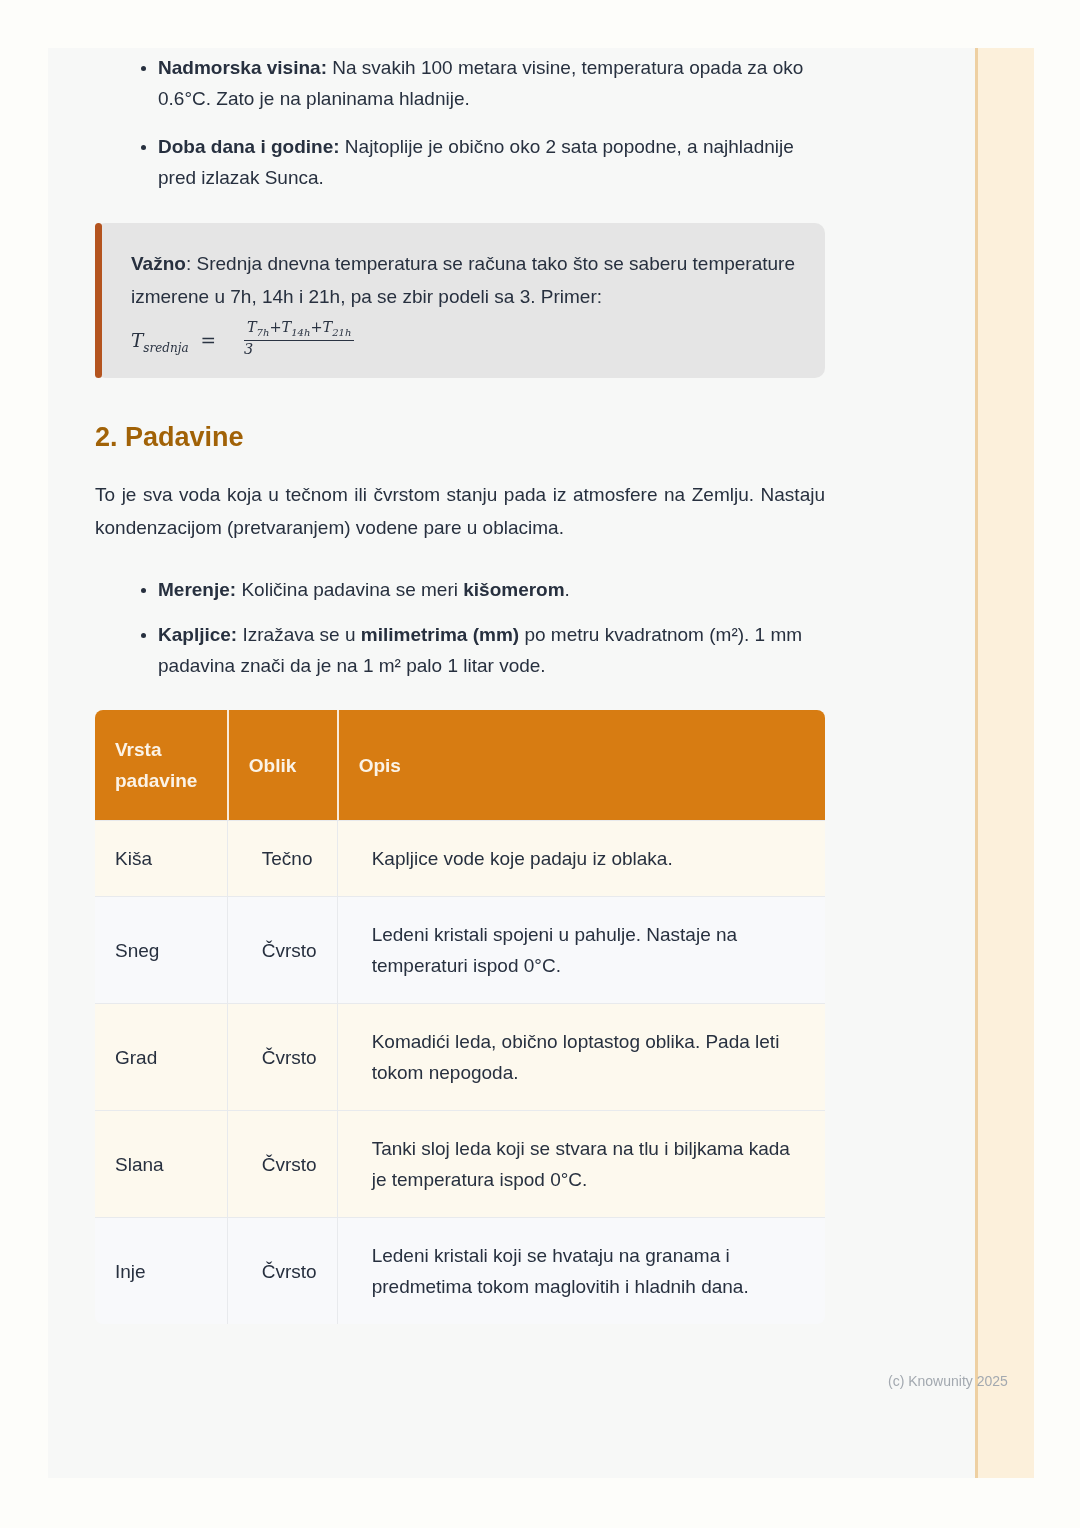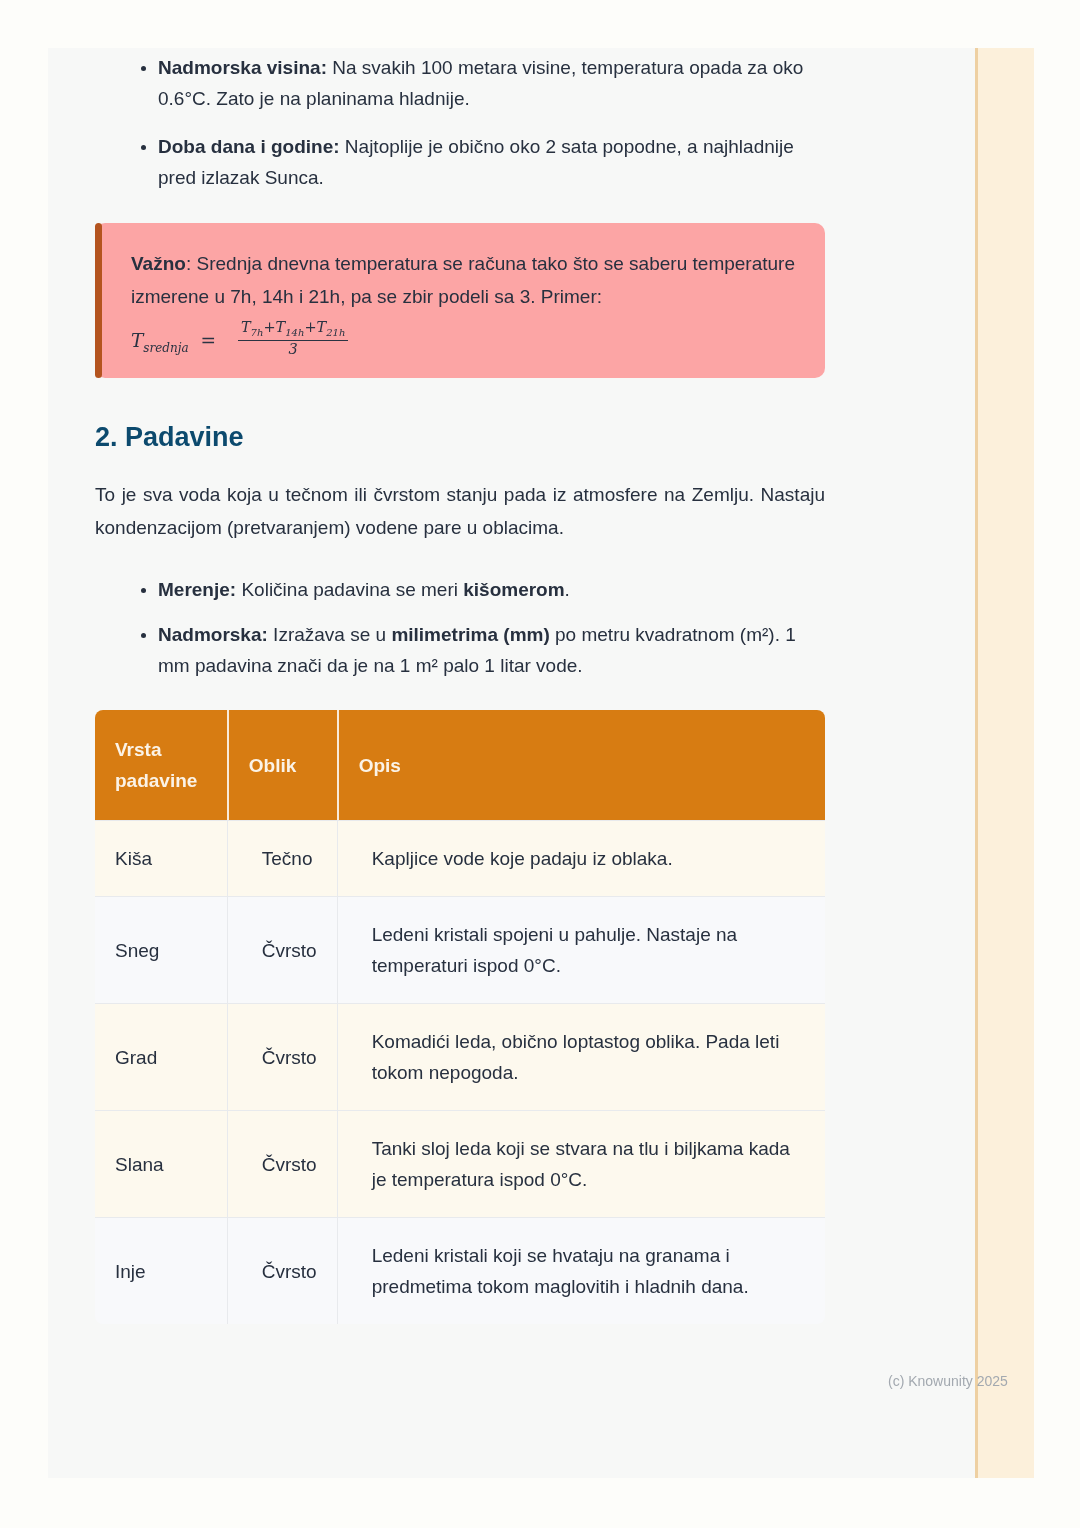--- a/index.html
+++ b/index.html
@@ -7,31 +7,31 @@
   .page{position:relative;width:1080px;height:1528px;background:#fdfdfa;overflow:hidden;}
   .card{position:absolute;left:48px;top:48px;width:927px;height:1430px;background:#f7f8f7;}
   .stripe{position:absolute;left:975px;top:48px;width:56px;height:1430px;background:#fcf0db;border-left:3px solid #eed0a2;}
   .content{position:absolute;left:95px;top:52px;width:730px;}
 
   ul.blist{margin:0;padding:0 0 0 63px;list-style:disc outside;}
   ul.blist li{font-size:19px;line-height:31px;margin-bottom:17px;}
   ul.blist li::marker{color:#27303f;font-size:17px;}
   .b{font-weight:700;}
 
-  .callout{position:relative;margin-top:30px;background:#fca5a5;border-radius:10px;padding:24px 30px 20px 36px;box-sizing:border-box;min-height:141px;}
+  .callout{position:relative;margin-top:30px;background:#e5e5e5;border-radius:10px;padding:24px 30px 20px 36px;box-sizing:border-box;min-height:141px;}
   .callout-bar{position:absolute;left:0;top:0;bottom:0;width:7px;background:#b4541f;border-radius:6px;}
   .callout p{margin:0;font-size:19px;line-height:33px;text-align:justify;}
   .formula{margin-top:6px;font-family:"DejaVu Serif",serif;font-style:italic;font-size:18.5px;color:#2a3342;}
   .formula sub{font-size:12px;font-style:italic;}
-  .frac{display:inline-block;vertical-align:-38%;text-align:center;font-size:14.5px;line-height:1.2;margin-left:16px;}
+  .frac{display:inline-block;vertical-align:-38%;font-size:14.5px;line-height:1.2;margin-left:22px;}
   .frac .num{display:block;border-bottom:1.3px solid #2a3342;padding:0 3px 1px;}
   .frac sub{font-size:10px;}
   .eq{margin-left:6px;font-style:normal;}
 
-  h2{margin:44px 0 0;font-size:27px;font-weight:700;color:#0c4a6e;}
+  h2{margin:44px 0 0;font-size:27px;font-weight:700;color:#a16207;}
   p.lead{margin:26px 0 0;font-size:19px;line-height:32.5px;text-align:justify;}
   ul.blist.props{margin-top:30px;}
   ul.blist.props li{margin-bottom:14px;}
   p.vrste{margin:27px 0 0;font-size:19px;font-weight:700;}
 
   .table-wrap{margin-top:29px;width:730px;border-radius:8px;overflow:hidden;}
   table{width:100%;border-collapse:separate;border-spacing:0;font-size:19px;}
   col.c1{width:132px;} col.c2{width:102px;} col.c3{width:496px;}
   thead th{background:#d77c12;color:#fbf3e7;font-weight:600;text-align:left;padding:24px 20px;line-height:31px;vertical-align:middle;}
   thead th + th{border-left:2px solid rgba(255,255,255,0.85);}
@@ -76,21 +76,21 @@
 
     <h2>2. Padavine</h2>
 
     <p class="lead">To je sva voda koja u tečnom ili čvrstom stanju pada iz atmosfere na Zemlju. Nastaju kondenzacijom (pretvaranjem) vodene pare u oblacima.</p>
 
     <ul class="blist props">
       <li>
         <span class="b">Merenje:</span><span> Količina padavina se meri </span><span class="b">kišomerom</span><span>.</span>
       </li>
       <li>
-        <span class="b">Nadmorska:</span><span> Izražava se u </span><span class="b">milimetrima (mm)</span><span> po metru kvadratnom (m²). 1 mm padavina znači da je na 1 m² palo 1 litar vode.</span>
+        <span class="b">Kapljice:</span><span> Izražava se u </span><span class="b">milimetrima (mm)</span><span> po metru kvadratnom (m²). 1 mm padavina znači da je na 1 m² palo 1 litar vode.</span>
       </li>
     </ul>
 
 
     <div class="table-wrap">
       <table>
         <colgroup>
             <col class="c1">
             <col class="c2">
             <col class="c3">

